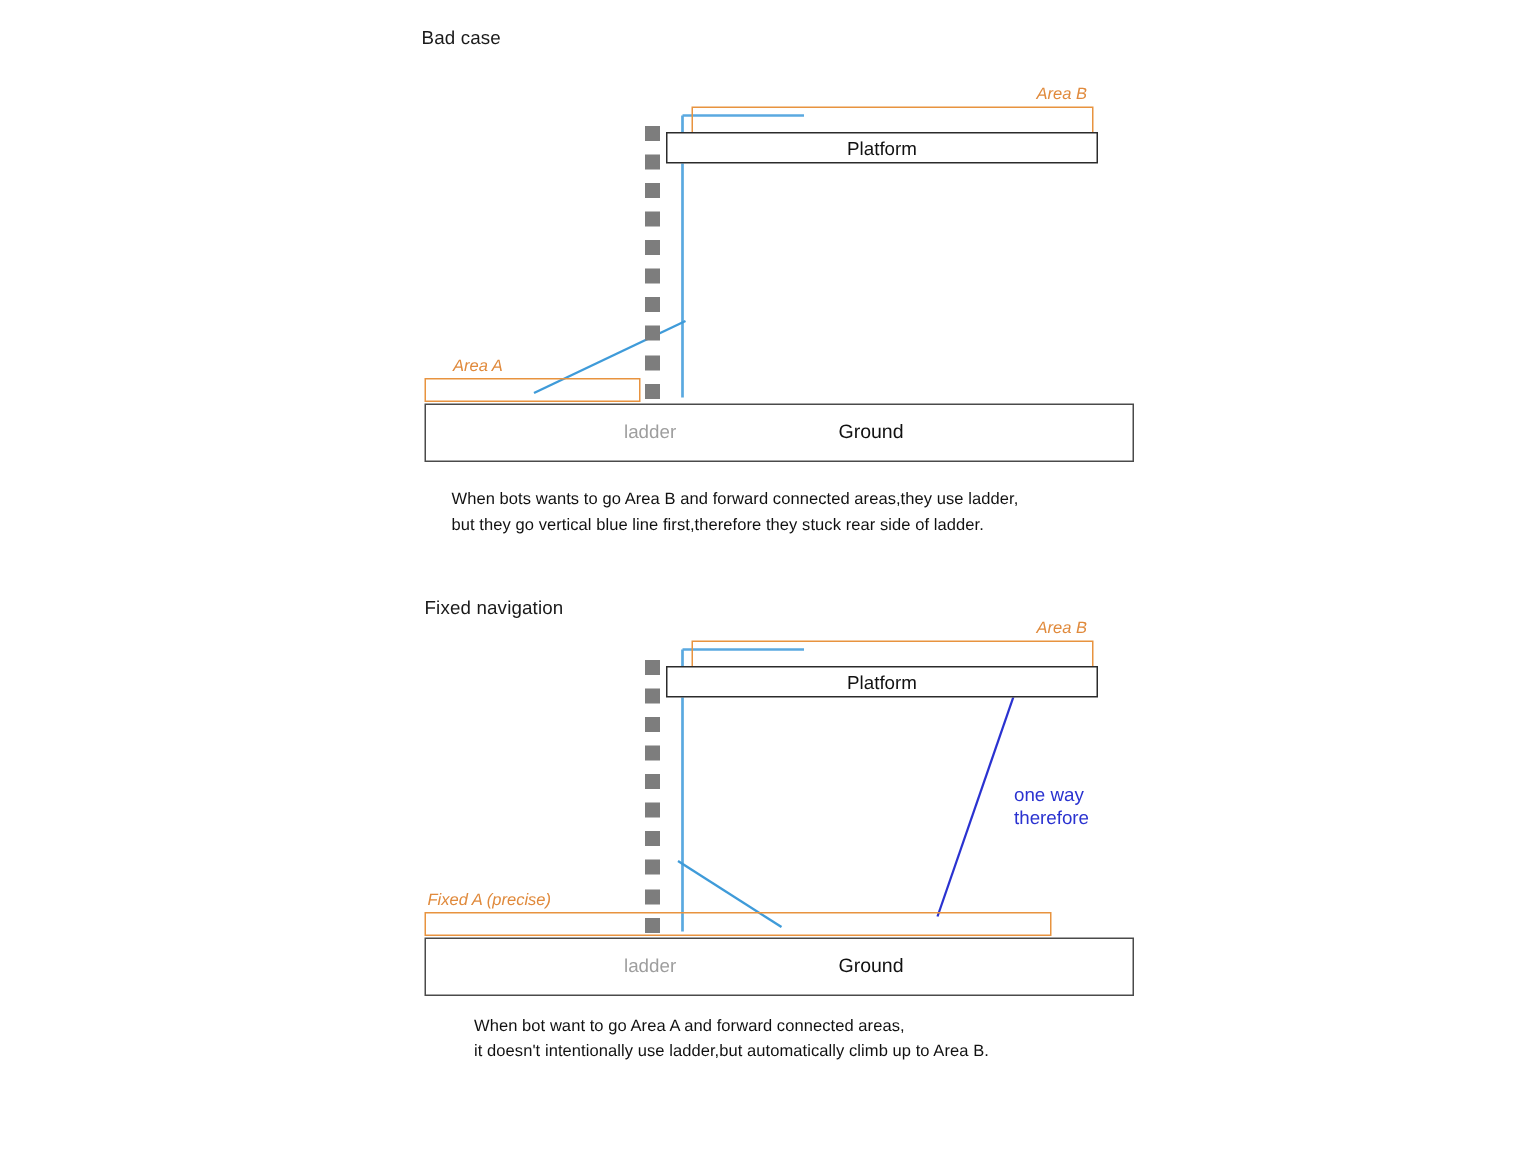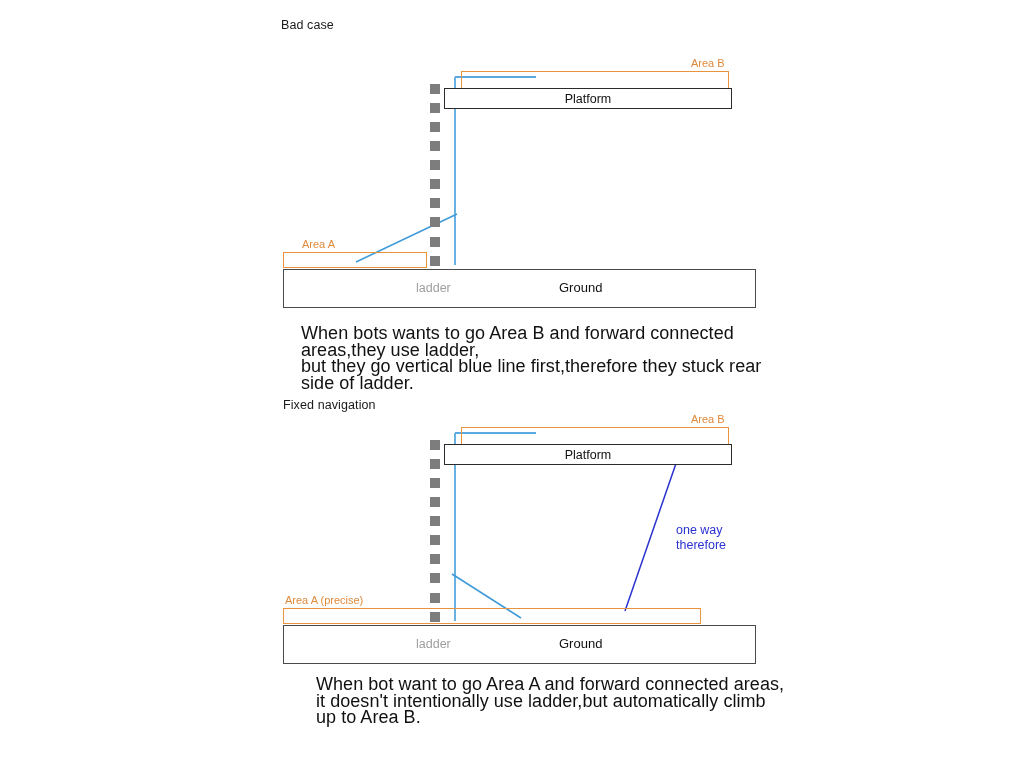--- a/index.html
+++ b/index.html
@@ -33,31 +33,32 @@
   
   .section-title {
     position: absolute;
     font-size: 12.5px;
     color: #1a1a1a;
     white-space: nowrap;
     letter-spacing: .1px;
   }
   .caption {
     position: absolute;
-    font-size: 18px;
+    font-size: 11px;
     color: #111111;
     line-height: 16.5px;
     white-space: pre-line;
     letter-spacing: .05px;
   }
   .area-label {
     position: absolute;
     font-size: 11px;
     color: #e08a3c;
     white-space: nowrap;
+    font-style: italic;
   }
   .oneway-label {
     position: absolute;
     font-size: 12.5px;
     color: #2a32d0;
     line-height: 15px;
     white-space: pre-line;
   }
 
   
@@ -179,21 +180,21 @@
 
     <div class="area-box" style="left:461px; top:427px; width:268px; height:18px;"></div>
 
     <div class="platform-box" style="left:444px; top:444px; width:288px; height:21px;">
       <span class="bx-label">Platform</span>
     </div>
 
     <div class="oneway-label" style="left:676px; top:523px;">one way
 therefore</div>
 
-    <div class="area-label" style="left:285px; top:594px;">Area A (precise)</div>
+    <div class="area-label" style="left:285px; top:594px;">Fixed A (precise)</div>
 
     <div class="area-box" style="left:283px; top:608px; width:418px; height:16px;"></div>
 
     <div>
       <div class="rung" style="left:430px; top:440px;"></div>
       <div class="rung" style="left:430px; top:459px;"></div>
       <div class="rung" style="left:430px; top:478px;"></div>
       <div class="rung" style="left:430px; top:497px;"></div>
       <div class="rung" style="left:430px; top:516px;"></div>
       <div class="rung" style="left:430px; top:535px;"></div>

